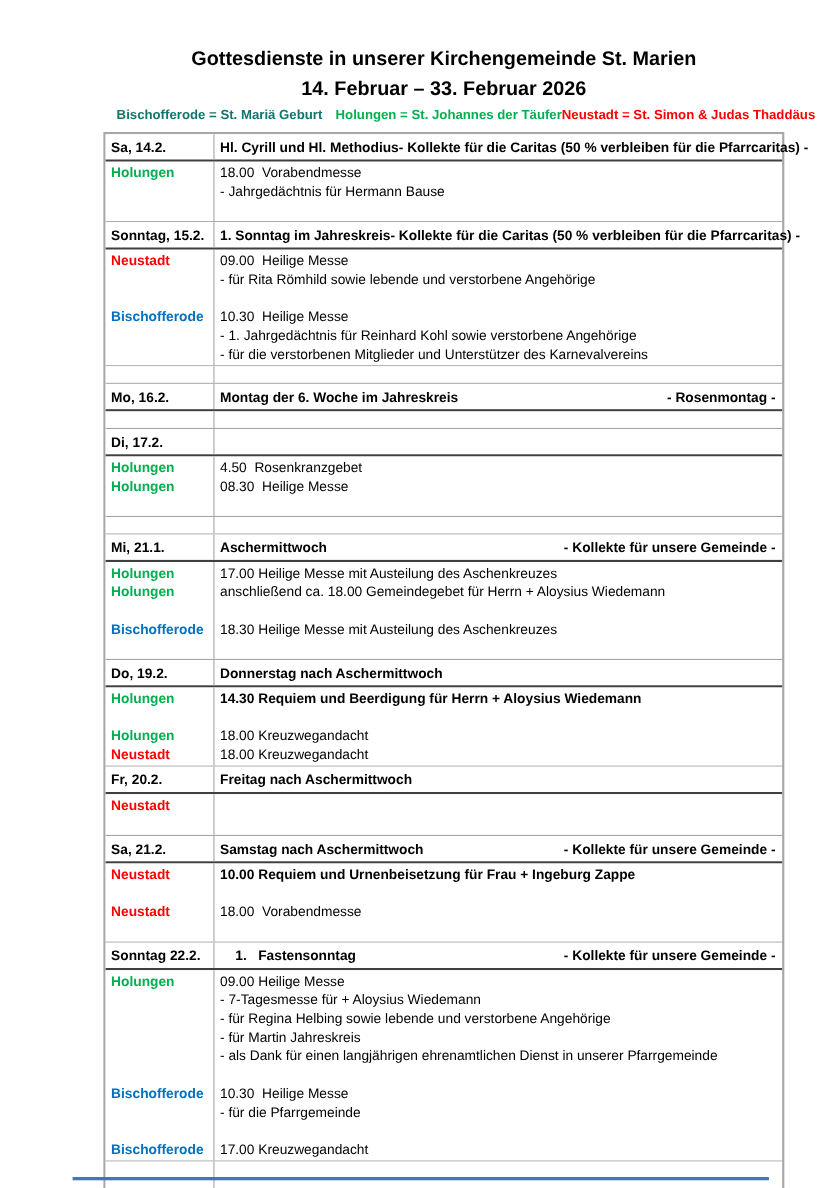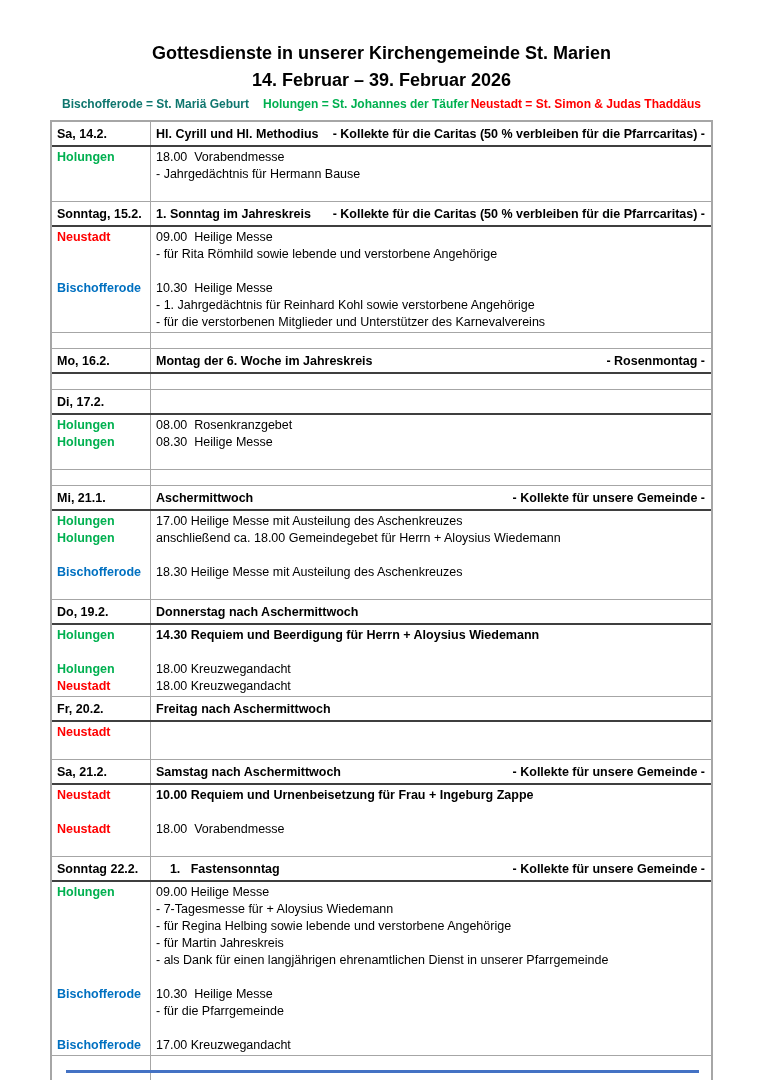--- a/index.html
+++ b/index.html
@@ -4,20 +4,21 @@
 <style>
   html,body{margin:0;padding:0;background:#ffffff;}
   .page{
     position:relative;
     width:763px;height:1080px;
     background:#ffffff;
     font-family:"Liberation Sans", sans-serif;
     color:#000;
     overflow:hidden;
     box-sizing:border-box;
+    padding-left:44px;
   }
   .doc-header{padding-top:40px;text-align:center;}
   .doc-title{font-size:18px;font-weight:bold;line-height:27px;}
   .doc-subtitle{font-size:18px;font-weight:bold;line-height:27px;}
   .legend{
     display:flex;justify-content:space-between;
     margin:2px 62px 0 62px;
     font-size:12px;font-weight:bold;line-height:16px;
     text-align:left;
   }
@@ -53,21 +54,21 @@
     position:absolute;left:66px;right:64px;top:1070px;height:3px;
   }
 </style>
 </head>
 <body>
 
 <div class="page">
 
   <div class="doc-header">
     <div class="doc-title">Gottesdienste in unserer Kirchengemeinde St. Marien</div>
-    <div class="doc-subtitle">14. Februar – 39. Februar 2026</div>
+    <div class="doc-subtitle">14. Februar – 33. Februar 2026</div>
     <div class="legend">
       <span style="color: #0f766e;">Bischofferode = St. Mariä Geburt</span>
       <span style="color: rgb(0, 176, 80); margin-left: 12px;">Holungen = St. Johannes der Täufer</span>
       <span style="color: rgb(255, 0, 0);">Neustadt = St. Simon &amp; Judas Thaddäus</span>
     </div>
   </div>
 
   <div class="tbl">
       <div class="row day">
         <div class="cell left">
@@ -139,21 +140,21 @@
           <span class="date">Di, 17.2.</span>
         </div>
       </div>
       <div class="row events">
         <div class="cell left">
           <div class="place-line" style="color: rgb(0, 176, 80);">Holungen</div>
           <div class="place-line" style="color: rgb(0, 176, 80);">Holungen</div>
           <div class="place-line"></div>
         </div>
         <div class="cell right">
-          <div class="ev-line">08.00  Rosenkranzgebet</div>
+          <div class="ev-line">4.50  Rosenkranzgebet</div>
           <div class="ev-line">08.30  Heilige Messe</div>
           <div class="ev-line"></div>
         </div>
       </div>
       <div class="row spacer">
         <div class="cell left"></div>
         <div class="cell right"></div>
       </div>
       <div class="row day">
         <div class="cell left">

